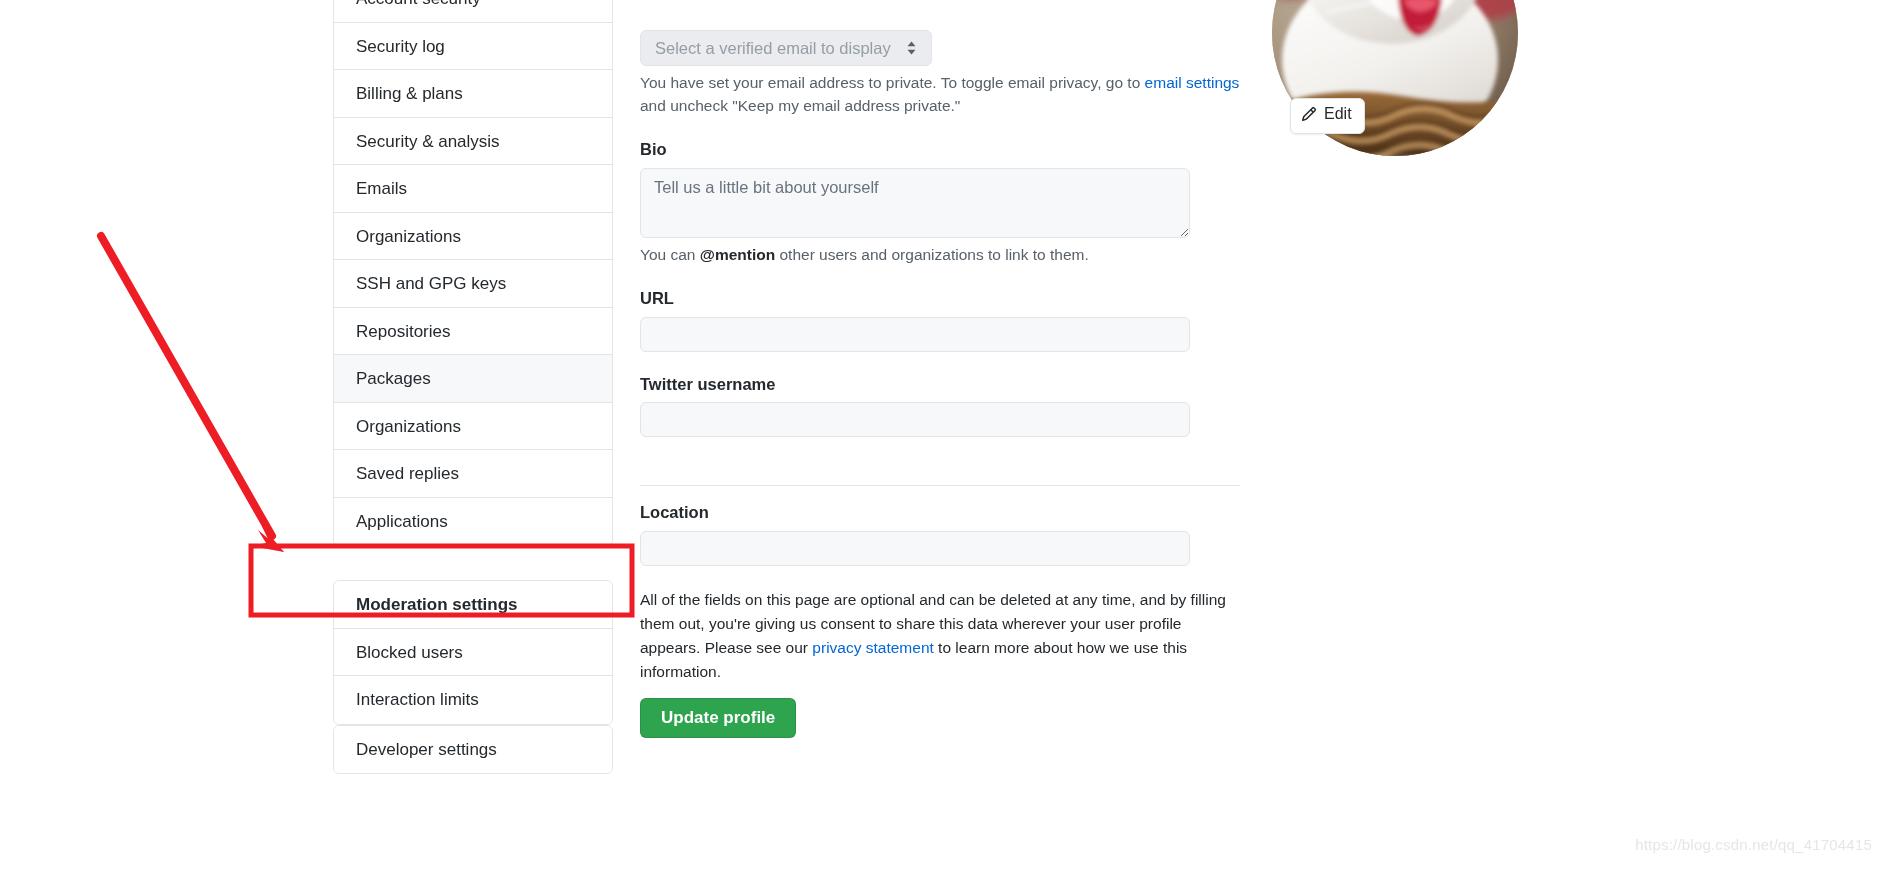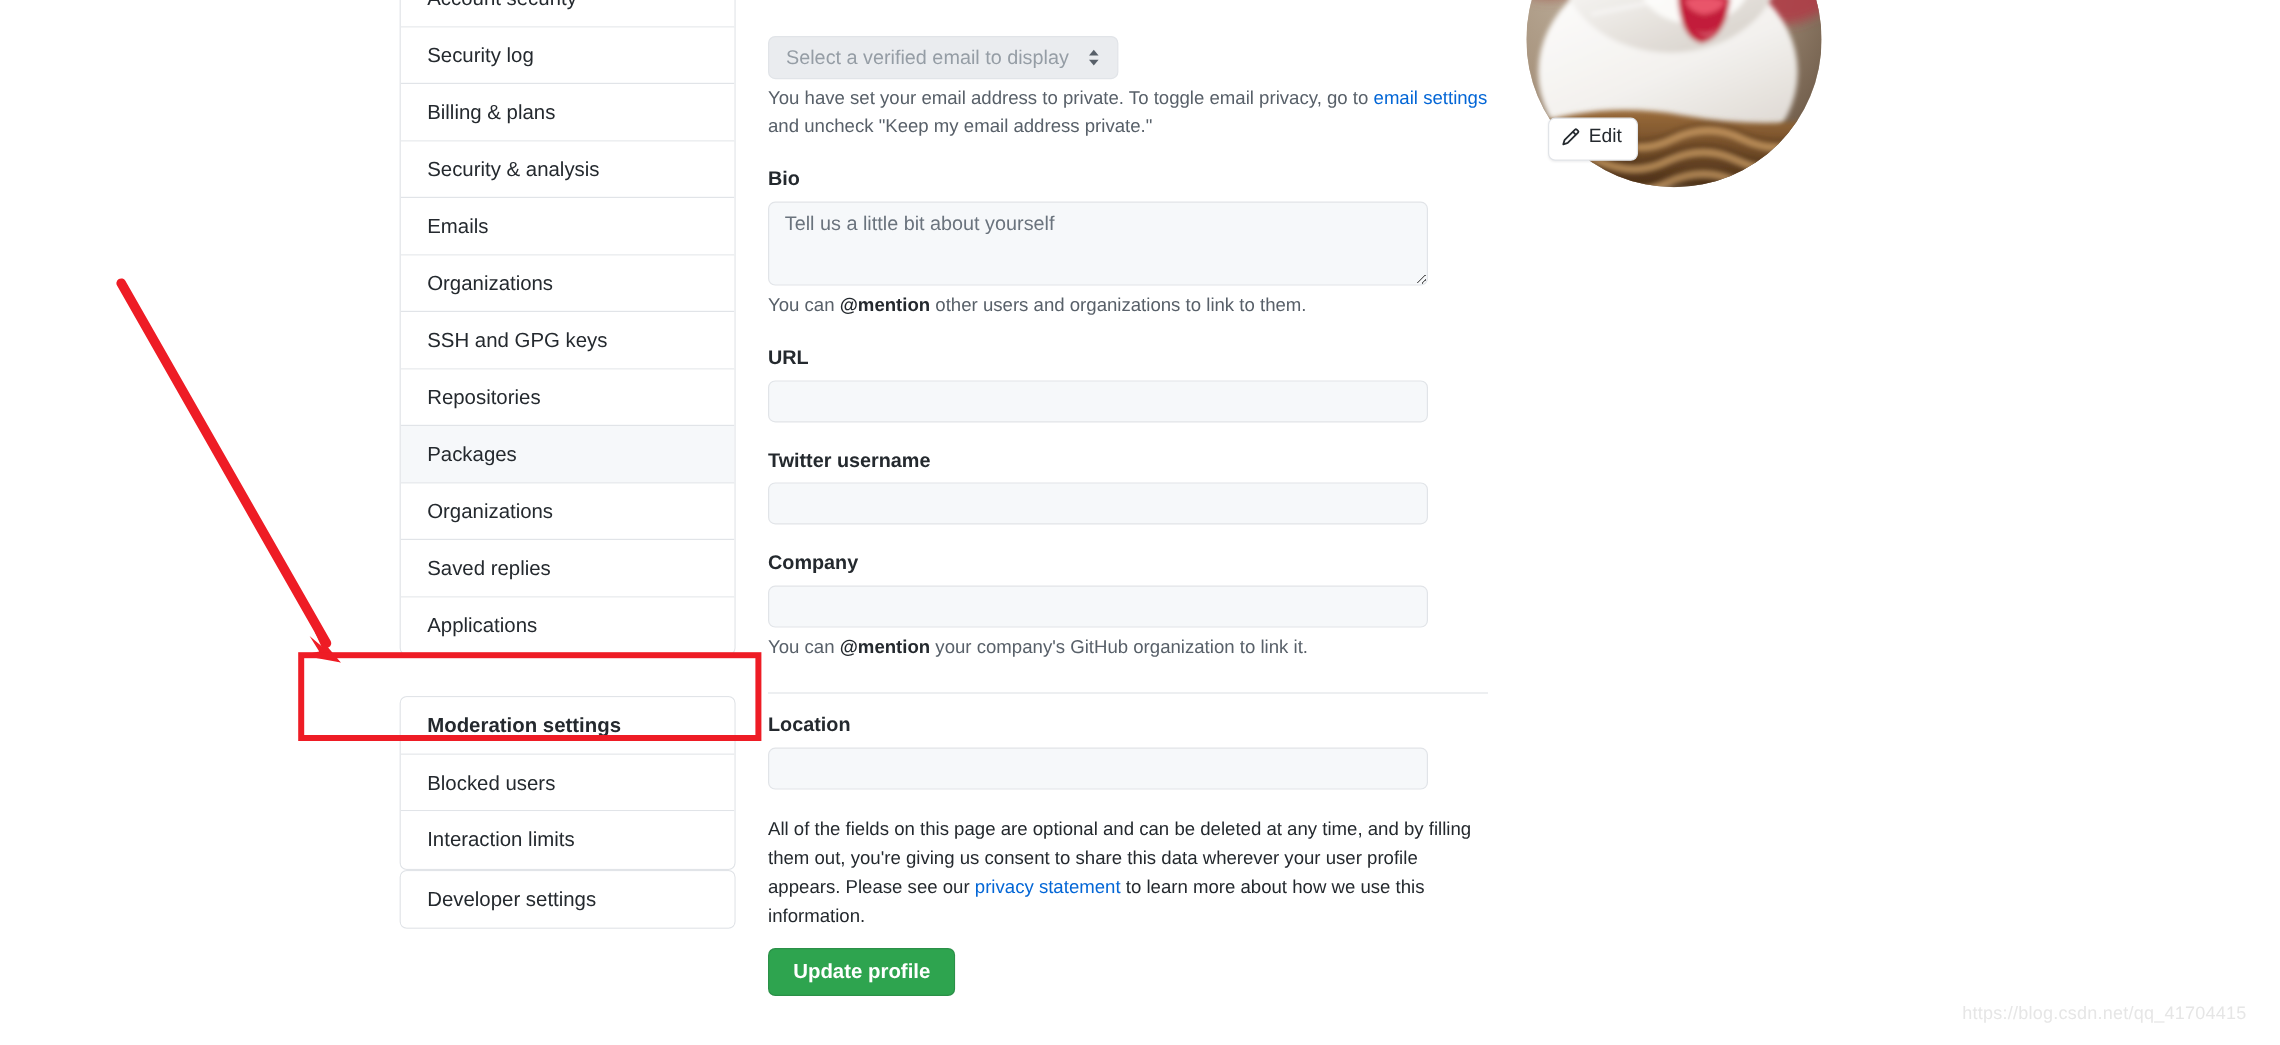--- a/index.html
+++ b/index.html
@@ -289,25 +289,20 @@
 
     
     <div class="block">
       <div class="field-label">Twitter username</div>
       <input class="text-input" type="text" placeholder="" style="">
     </div>
 
     <div class="gap-md"></div>
 
     
-    <div class="block">
-      <div class="field-label">Company</div>
-      <input class="text-input" type="text" placeholder="" style="">
-      <p class="hint"><span>You can </span><b>@mention</b><span> your company's GitHub organization to link it.</span></p>
-    </div>
 
     <hr class="divider">
 
     <div class="gap-sm"></div>
 
     
     <div class="block">
       <div class="field-label">Location</div>
       <input class="text-input" type="text" placeholder="" style="">
     </div>

